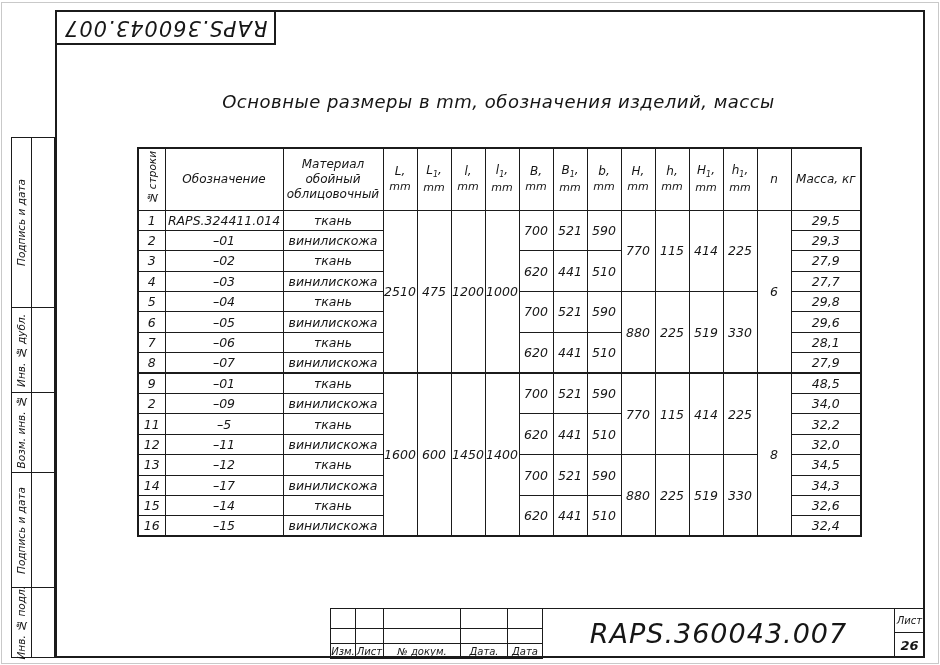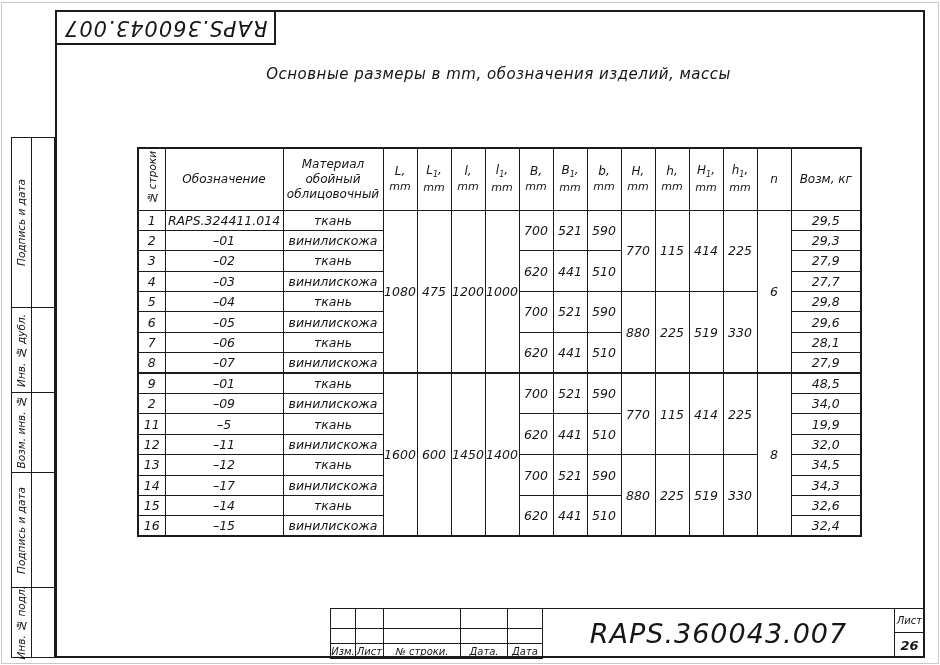--- a/index.html
+++ b/index.html
@@ -7,22 +7,22 @@
         font-family:"DejaVu Sans","Liberation Sans",sans-serif;font-style:italic;color:#161616;}
   .paper-edge{position:absolute;left:1px;top:2px;right:1px;bottom:1px;border:1px solid #c9c9c9;}
   .frame{position:absolute;left:55px;top:10px;width:870px;height:648px;border:2px solid #1b1b1b;box-sizing:border-box;}
 
   
   .stamp-top{position:absolute;left:55px;top:10px;width:221px;height:35px;border:2px solid #1b1b1b;
              box-sizing:border-box;display:flex;align-items:center;justify-content:center;}
   .stamp-top span{transform:rotate(180deg);font-size:21px;letter-spacing:1px;white-space:nowrap;}
 
   
-  .page-title{position:absolute;left:137px;top:65px;width:723px;text-align:center;
-              font-size:15px;letter-spacing:.5px;white-space:nowrap;}
+  .page-title{position:absolute;left:137px;top:91px;width:723px;text-align:center;
+              font-size:18px;letter-spacing:.5px;white-space:nowrap;}
 
   
   .tbl-wrap{position:absolute;left:137px;top:147px;}
   table.dim{border-collapse:collapse;table-layout:fixed;width:723px;border:2px solid #1b1b1b;}
   table.dim th,table.dim td{border:1px solid #1b1b1b;padding:0;overflow:hidden;
        font-weight:normal;font-style:italic;text-align:center;vertical-align:middle;}
   table.dim thead tr{height:62px;}
   table.dim tbody tr{height:20.4px;}
   table.dim th{font-size:12px;line-height:1.25;}
   table.dim td{font-size:12.5px;}
@@ -96,29 +96,29 @@
             <th>l,<br><span class="unit">mm</span></th>
             <th>l<sub>1</sub>,<br><span class="unit">mm</span></th>
             <th>B,<br><span class="unit">mm</span></th>
             <th>B<sub>1</sub>,<br><span class="unit">mm</span></th>
             <th>b,<br><span class="unit">mm</span></th>
             <th>H,<br><span class="unit">mm</span></th>
             <th>h,<br><span class="unit">mm</span></th>
             <th>H<sub>1</sub>,<br><span class="unit">mm</span></th>
             <th>h<sub>1</sub>,<br><span class="unit">mm</span></th>
             <th>n</th>
-            <th>Возм, кг</th>
+            <th>Масса, кг</th>
           </tr>
         </thead>
       <tbody id="t-body">
           <tr>
             <td>1</td>
             <td class="al">RAPS.324411.014</td>
             <td>ткань</td>
-            <td rowspan="8">1080</td>
+            <td rowspan="8">2510</td>
             <td rowspan="8">475</td>
             <td rowspan="8">1200</td>
             <td rowspan="8">1000</td>
             <td rowspan="2">700</td>
             <td rowspan="2">521</td>
             <td rowspan="2">590</td>
             <td rowspan="4">770</td>
             <td rowspan="4">115</td>
             <td rowspan="4">414</td>
             <td rowspan="4">225</td>
@@ -204,21 +204,21 @@
             <td>винилискожа</td>
             <td>34,0</td>
           </tr>
           <tr>
             <td>11</td>
             <td class="ar">–5</td>
             <td>ткань</td>
             <td rowspan="2">620</td>
             <td rowspan="2">441</td>
             <td rowspan="2">510</td>
-            <td>19,9</td>
+            <td>32,2</td>
           </tr>
           <tr>
             <td>12</td>
             <td class="ar">–11</td>
             <td>винилискожа</td>
             <td>32,0</td>
           </tr>
           <tr>
             <td>13</td>
             <td class="ar">–12</td>
@@ -310,21 +310,21 @@
           <tr style="height: 15px;">
             <td></td>
             <td></td>
             <td></td>
             <td></td>
             <td></td>
           </tr>
           <tr style="height: 15px;">
             <td>Изм.</td>
             <td>Лист</td>
-            <td>№ строки.</td>
+            <td>№ докум.</td>
             <td>Дата.</td>
             <td>Дата</td>
           </tr>
         </tbody>
     </table>
   </div>
 
   <div class="doc-cell">RAPS.360043.007</div>
 
   <div class="sheet-box">

